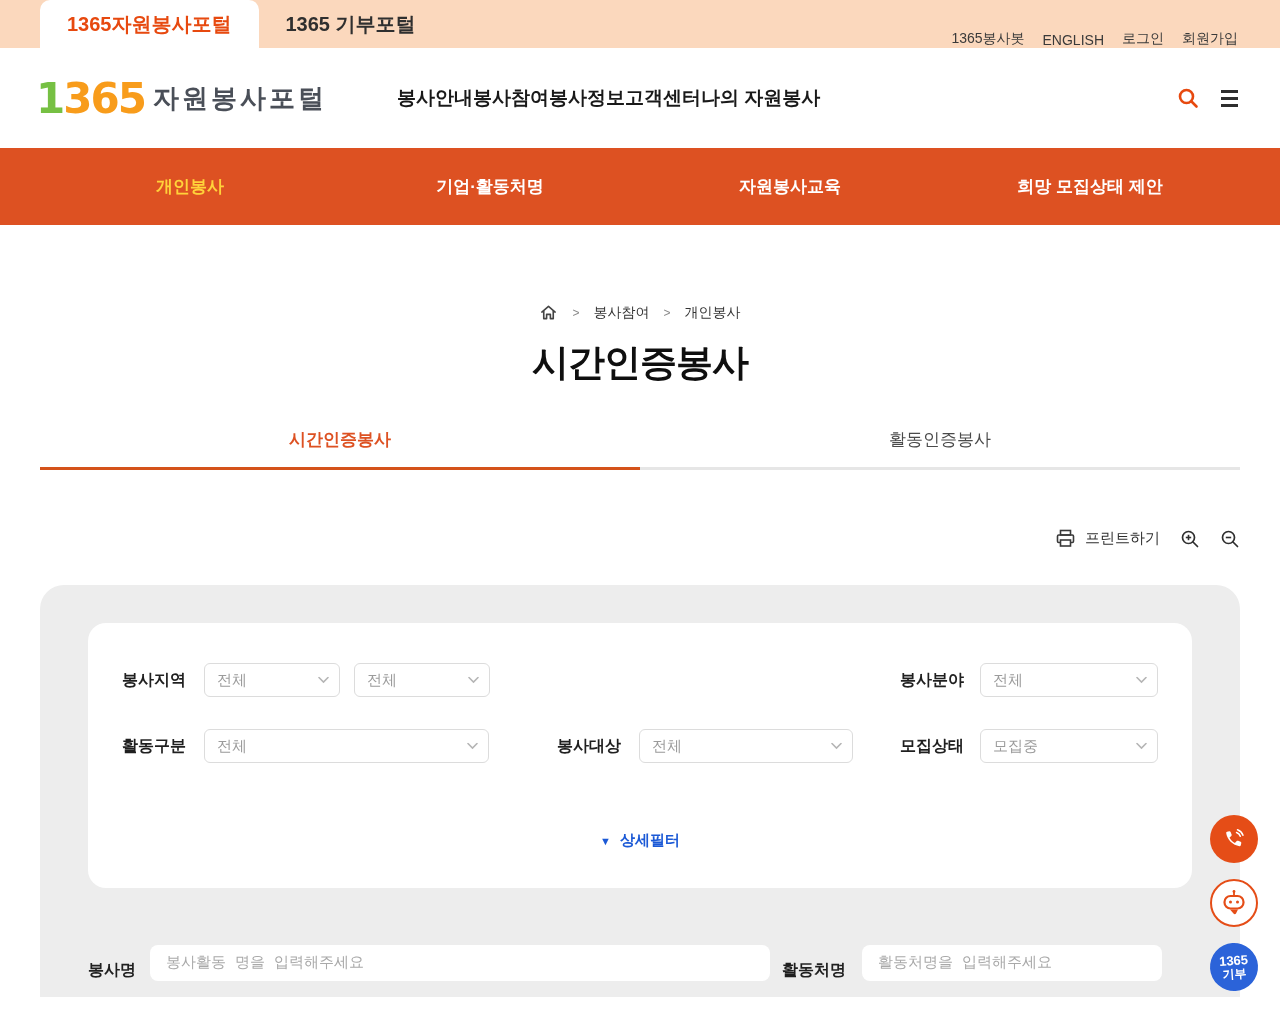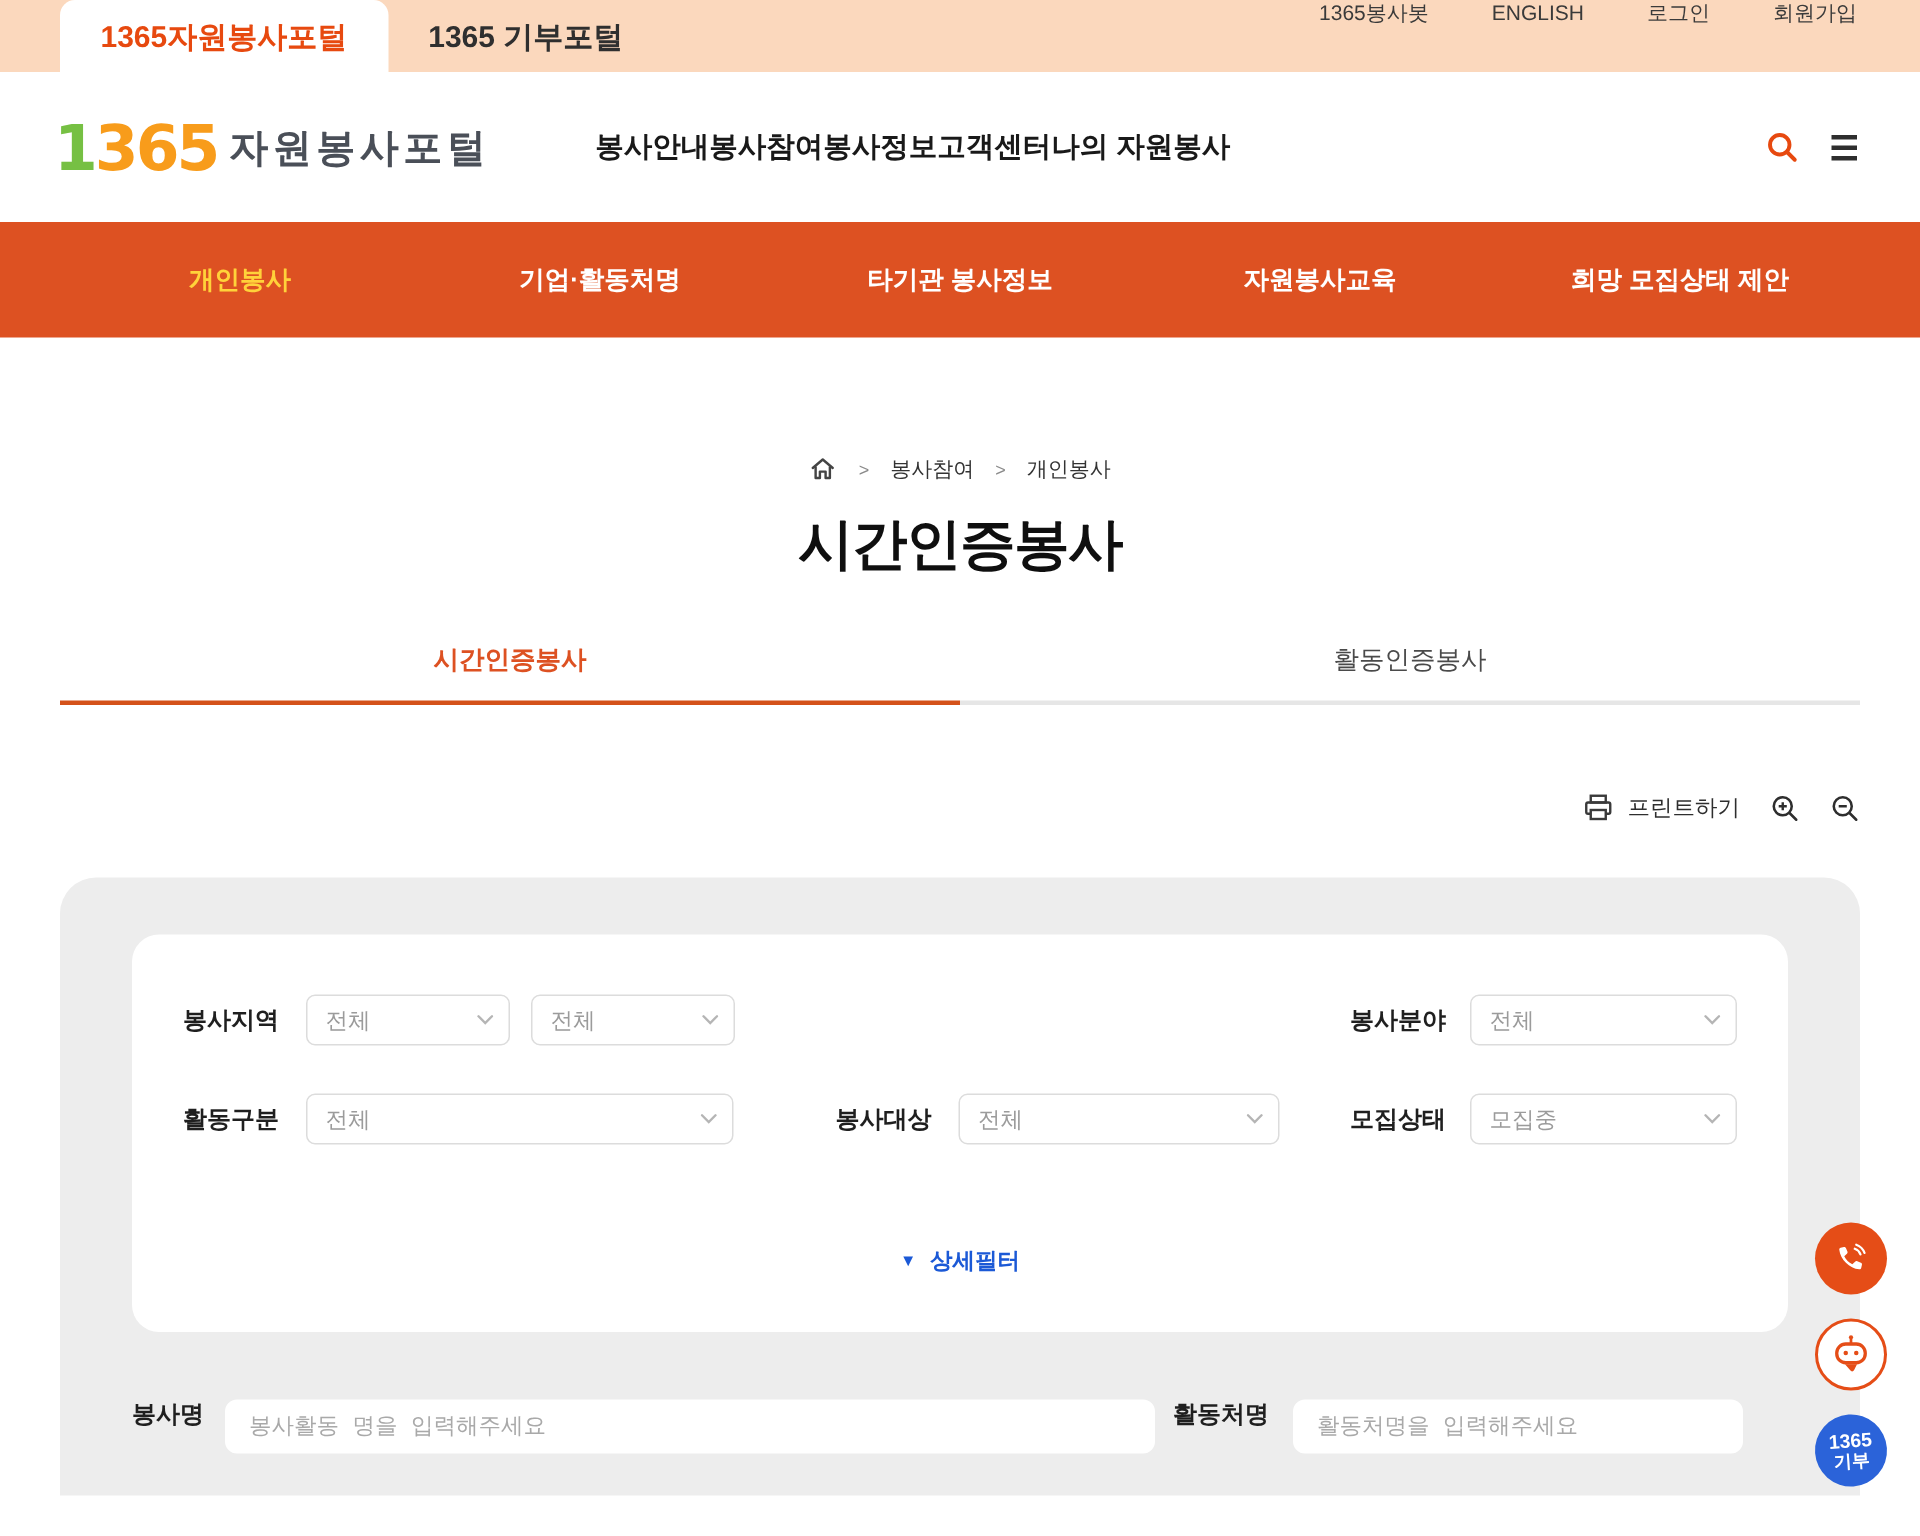--- a/index.html
+++ b/index.html
@@ -5,21 +5,21 @@
   * { margin:0; padding:0; box-sizing:border-box; }
   html,body { width:1280px; height:1024px; overflow:hidden; background:#fff;
     font-family:"Liberation Sans","DejaVu Sans",sans-serif; }
 
   
   .topbar { height:48px; background:#fbd8bd; display:flex; align-items:stretch; }
   .topbar-tabs { display:flex; margin-left:40px; }
   .top-tab { display:flex; align-items:center; padding:0 27px; font-size:20px;
     font-weight:700; color:#2f2f2f; cursor:pointer; }
   .top-tab.active { background:#fff; border-radius:10px 10px 0 0; color:#e7490f; }
-  .topbar-links { margin-left:auto; display:flex; align-items:flex-start; gap:42px;
+  .topbar-links { margin-left:auto; display:flex; align-items:flex-end; gap:18px;
     margin-right:42px; }
   .top-link { font-size:14px; color:#3a3a3a; cursor:pointer; }
 
   
   .header { height:100px; background:#fff; display:flex; align-items:center; }
   .logo { margin-left:36px; display:flex; align-items:center; cursor:pointer;
     white-space:nowrap; }
   .logo-num { font-size:42px; font-weight:800; letter-spacing:-2px;
     font-family:"DejaVu Sans",sans-serif; }
   .logo-num .one { color:#76c043; }
@@ -83,21 +83,21 @@
   .sel .chev { position:absolute; right:10px; top:50%; transform:translateY(-50%);
     display:flex; }
   .w136 { width:136px; } .w178 { width:178px; } .w285 { width:285px; } .w214 { width:214px; }
 
   .detail-filter { margin-top:68px; display:flex; justify-content:center;
     align-items:center; gap:9px; cursor:pointer; }
   .detail-filter .tri { font-size:11px; color:#1b59d6; }
   .detail-filter .lbl { font-size:15px; font-weight:600; color:#1b59d6; }
 
   
-  .search-row { margin-top:45px; display:flex; align-items:flex-start; }
+  .search-row { margin-top:57px; display:flex; align-items:flex-end; }
   .s-label { font-size:16px; font-weight:700; color:#1f1f1f; white-space:nowrap; }
   .s-input { height:36px; border:none; outline:none; border-radius:8px; background:#fff;
     padding:0 16px; font-size:15px; color:#333;
     font-family:Liberation Mono, monospace; }
   .s-input::placeholder { color:#a9a9a9; }
   .inp-name { width:620px; margin-left:14px; }
   .lbl-org { margin-left:12px; }
   .inp-org { width:300px; margin-left:16px; }
 
   
@@ -150,21 +150,20 @@
         <span></span>
         <span></span>
     </div>
   </div>
 </div>
 
 <div class="subnav">
   <div class="subnav-inner">
     <div class="subnav-item active">개인봉사</div>
     <div class="subnav-item">기업·활동처명</div>
-    <div class="subnav-item">타기관 봉사정보</div>
     <div class="subnav-item">자원봉사교육</div>
     <div class="subnav-item">희망 모집상태 제안</div>
   </div>
 </div>
 
 <div class="breadcrumb">
   <svg class="home-ico" viewBox="0 0 20 20" fill="none">
     <path d="M3 9.5 L10 3.5 L17 9.5" stroke="#444" stroke-width="1.7" stroke-linecap="round" stroke-linejoin="round"></path>
     <path d="M5 8.5 V16.5 H8 V12 H12 V16.5 H15 V8.5" stroke="#444" stroke-width="1.7" stroke-linejoin="round"></path>
   </svg>

